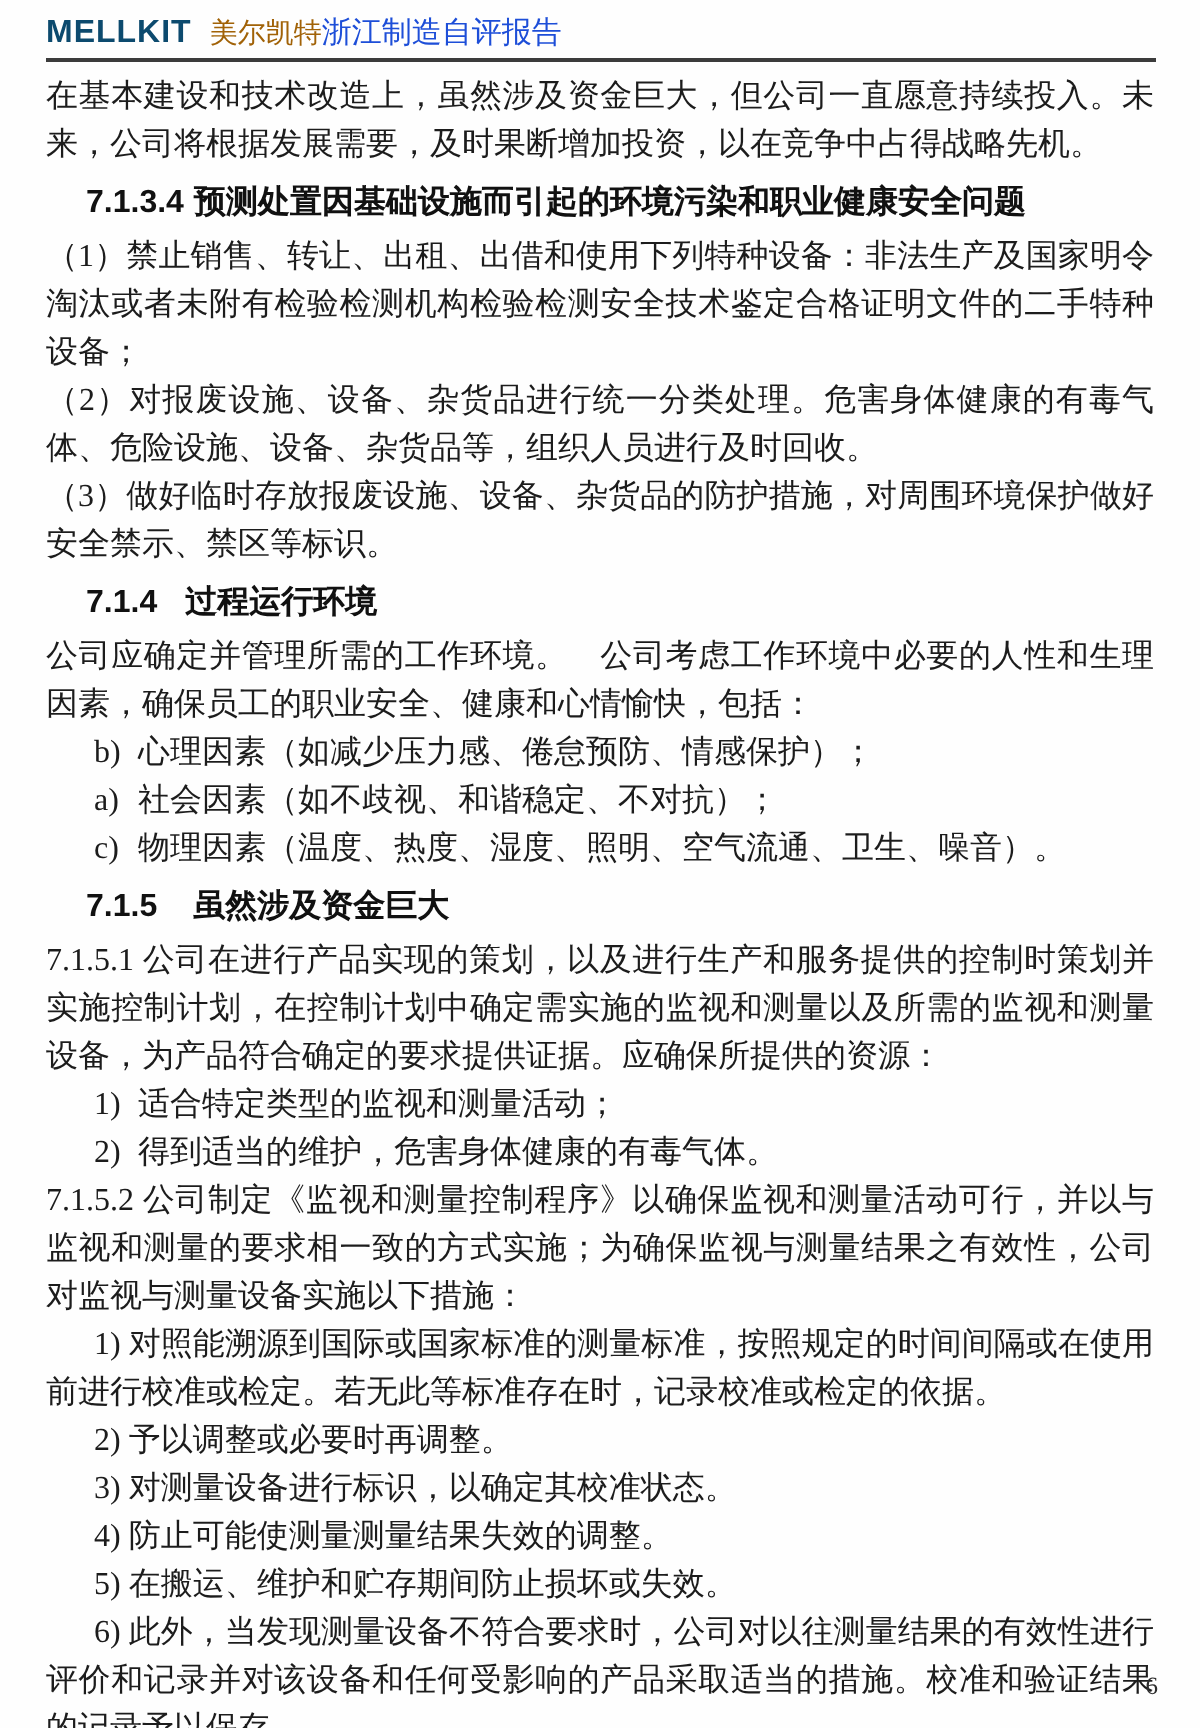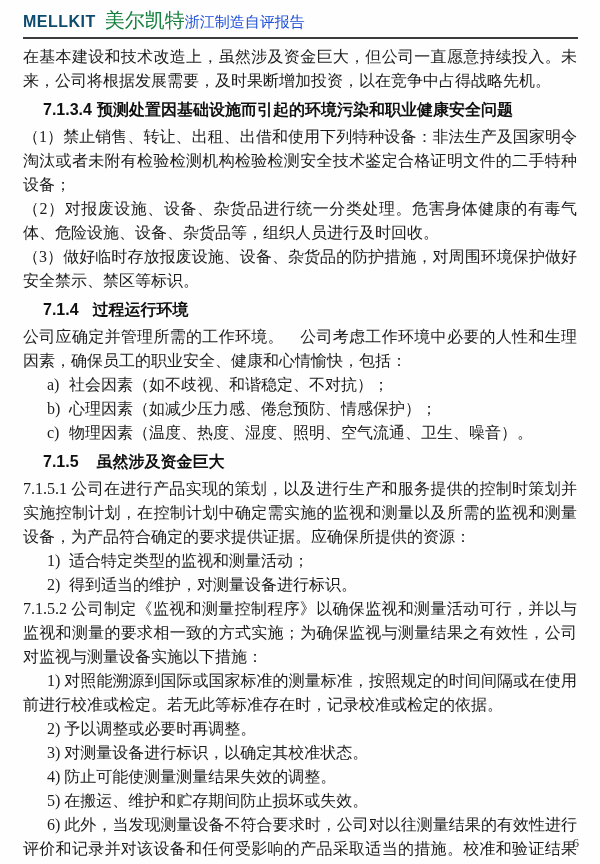--- a/index.html
+++ b/index.html
@@ -18,21 +18,21 @@
     padding-bottom:3px;
     border-bottom:2px solid #3c3c3c;
     white-space:nowrap;
   }
   .brand{
     font-family:"Liberation Sans", sans-serif;
     font-size:16px;font-weight:600;letter-spacing:.5px;
     color:#0c4a6e;
   }
   .company{
-    font-size:20px;color:#15803d;margin-left:5px;
+    font-size:14px;color:#a16207;margin-left:5px;
   }
   .rtitle{
     font-size:15px;color:#1d4ed8;
   }
   .content{
     margin:6px 23px 0 23px;
     font-size:16px;
     line-height:24px;
   }
   .content p{margin:0;text-align:justify;}
@@ -71,30 +71,30 @@
     <p class="heading h-tight"><span class="hnum">7.1.3.4</span><span>预测处置因基础设施而引起的环境污染和职业健康安全问题</span></p>
 
     <p class="body">（1）禁止销售、转让、出租、出借和使用下列特种设备：非法生产及国家明令淘汰或者未附有检验检测机构检验检测安全技术鉴定合格证明文件的二手特种设备；</p>
     <p class="body">（2）对报废设施、设备、杂货品进行统一分类处理。危害身体健康的有毒气体、危险设施、设备、杂货品等，组织人员进行及时回收。</p>
     <p class="body">（3）做好临时存放报废设施、设备、杂货品的防护措施，对周围环境保护做好安全禁示、禁区等标识。</p>
 
     <p class="heading h-wide"><span class="hnum">7.1.4</span><span>过程运行环境</span></p>
 
     <p class="body">公司应确定并管理所需的工作环境。　公司考虑工作环境中必要的人性和生理因素，确保员工的职业安全、健康和心情愉快，包括：</p>
 
+    <p class="list"><span class="marker">b)</span><span>心理因素（如减少压力感、倦怠预防、情感保护）；</span></p>
     <p class="list"><span class="marker">a)</span><span>社会因素（如不歧视、和谐稳定、不对抗）；</span></p>
-    <p class="list"><span class="marker">b)</span><span>心理因素（如减少压力感、倦怠预防、情感保护）；</span></p>
     <p class="list"><span class="marker">c)</span><span>物理因素（温度、热度、湿度、照明、空气流通、卫生、噪音）。</span></p>
 
     <p class="heading h-wider"><span class="hnum">7.1.5</span><span>虽然涉及资金巨大</span></p>
 
     <p class="body">7.1.5.1 公司在进行产品实现的策划，以及进行生产和服务提供的控制时策划并实施控制计划，在控制计划中确定需实施的监视和测量以及所需的监视和测量设备，为产品符合确定的要求提供证据。应确保所提供的资源：</p>
 
     <p class="list"><span class="marker">1)</span><span>适合特定类型的监视和测量活动；</span></p>
-    <p class="list"><span class="marker">2)</span><span>得到适当的维护，对测量设备进行标识。</span></p>
+    <p class="list"><span class="marker">2)</span><span>得到适当的维护，危害身体健康的有毒气体。</span></p>
 
     <p class="body">7.1.5.2 公司制定《监视和测量控制程序》以确保监视和测量活动可行，并以与监视和测量的要求相一致的方式实施；为确保监视与测量结果之有效性，公司对监视与测量设备实施以下措施：</p>
 
     <p class="indent">1) 对照能溯源到国际或国家标准的测量标准，按照规定的时间间隔或在使用前进行校准或检定。若无此等标准存在时，记录校准或检定的依据。</p>
     <p class="indent">2) 予以调整或必要时再调整。</p>
     <p class="indent">3) 对测量设备进行标识，以确定其校准状态。</p>
     <p class="indent">4) 防止可能使测量测量结果失效的调整。</p>
     <p class="indent">5) 在搬运、维护和贮存期间防止损坏或失效。</p>
     <p class="indent">6) 此外，当发现测量设备不符合要求时，公司对以往测量结果的有效性进行评价和记录并对该设备和任何受影响的产品采取适当的措施。校准和验证结果的记录予以保存。</p>
 

